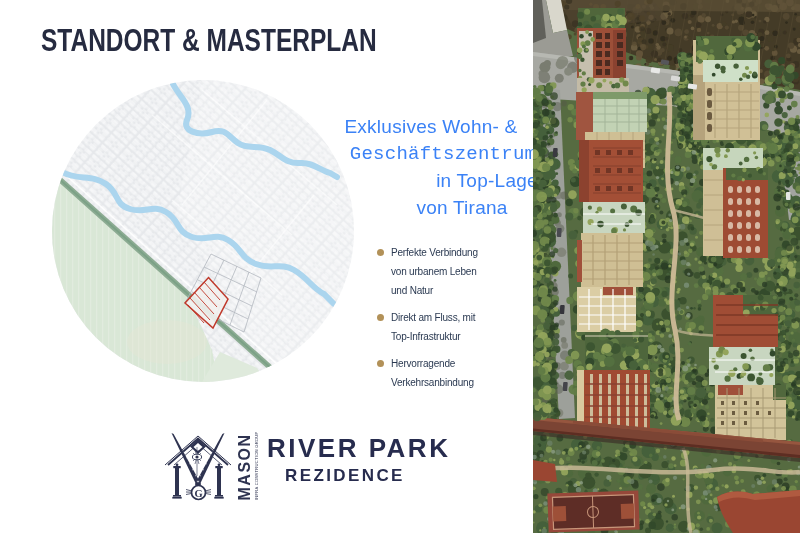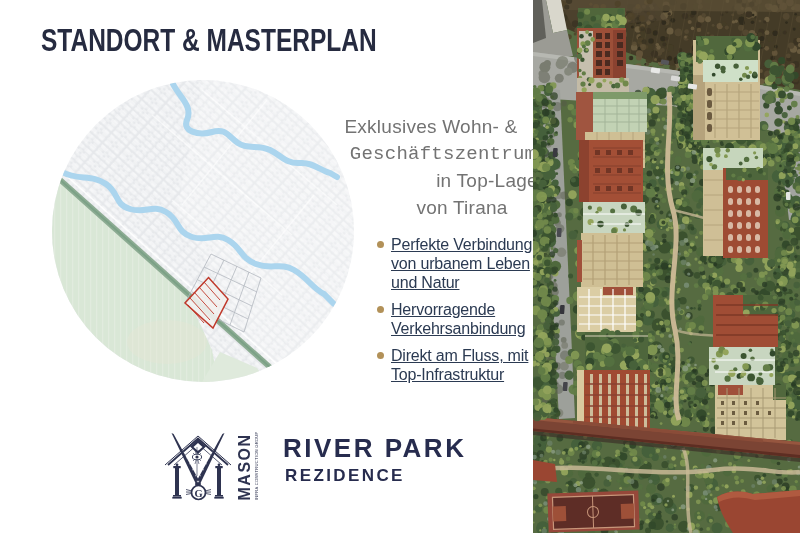--- a/index.html
+++ b/index.html
@@ -1,32 +1,32 @@
 <!DOCTYPE html>
 <html><head>
 <meta charset="utf-8">
 <style>
  html,body { margin:0; padding:0; }
  body { width:800px; height:533px; position:relative; overflow:hidden; background:#ffffff;
         font-family:"Liberation Sans", sans-serif; }
  #title { position:absolute; left:41px; top:23px; font-size:31px; font-weight:bold;
           color:#262b40; transform:scaleX(0.79); transform-origin:left center; white-space:nowrap; }
- .hl { position:absolute; white-space:nowrap; color:#737373; font-size:19px; letter-spacing:0.25px;
+ .hl { position:absolute; white-space:nowrap; color:#3b82f6; font-size:19px; letter-spacing:0.25px;
        transform:translateX(-50%); }
- .bullets { position:absolute; left:377px; top:235px; color:#2b3a52; font-size:16px;
-            letter-spacing:-0.2px;text-decoration:underline; }
+ .bullets { position:absolute; left:377px; top:243px; color:#2b3a52; font-size:10px;
+            letter-spacing:-0.2px; }
  .bi { position:relative; padding-left:14px; margin-bottom:8px; line-height:19px; }
  .bi::before { content:""; position:absolute; left:0; top:6px; width:7px; height:7px;
                border-radius:50%; background:#b29158; }
  #mapwrap { position:absolute; left:52px; top:80px; width:302px; height:302px; }
  #logo { position:absolute; left:163px; top:432px; }
  #mason { position:absolute; left:234px; top:431px; }
  #masonsub { position:absolute; left:252px; top:432px; }
  #rp { position:absolute; left:267px; top:433px; font-size:26px; font-weight:bold; color:#272c4e;
-       letter-spacing:2.5px; white-space:nowrap;margin-left:16px; }
+       letter-spacing:2.5px; white-space:nowrap; }
  #rz { position:absolute; left:285px; top:466px; font-size:17px; font-weight:bold; color:#272c4e;
        letter-spacing:2.4px; white-space:nowrap; }
  #photo { position:absolute; left:533px; top:0; }
 </style>
 </head>
 <body>
  <div id="title">STANDORT &amp; MASTERPLAN</div>
  <div id="mapwrap">
 <svg id="map" width="302" height="302" viewBox="0 0 302 302" xmlns="http://www.w3.org/2000/svg">
  <defs>
@@ -100,22 +100,22 @@
   </g>
  </g>
 </svg>
 </div>
  <div class="hl" style="left:431px; top:116px;">Exklusives Wohn- &amp;</div>
  <div class="hl" style="left:443px; top:143px;font-family:Liberation Mono, monospace;">Geschäftszentrum</div>
  <div class="hl" style="left:451px; top:170px;margin-left:36px;">in Top-Lage</div>
  <div class="hl" style="left:462px; top:197px;">von Tirana</div>
  <div class="bullets">
   <div class="bi">Perfekte Verbindung<br>von urbanem Leben<br>und Natur</div>
+  <div class="bi">Direkt am Fluss, mit<br>Top-Infrastruktur</div>
   <div class="bi">Hervorragende<br>Verkehrsanbindung</div>
-  <div class="bi">Direkt am Fluss, mit<br>Top-Infrastruktur</div>
  </div>
  <div id="logo">
 <svg id="emblem" width="70" height="70" viewBox="0 0 70 70" xmlns="http://www.w3.org/2000/svg">
  <defs>
   <clipPath id="legL">
           <path d="M8.5,1 L10.6,2 L38,52 L36.4,56 L33.2,52.5 Z"></path>
         </clipPath>
   <clipPath id="legR">
           <path d="M61.5,1 L59.4,2 L32,52 L33.6,56 L36.8,52.5 Z"></path>
         </clipPath>

